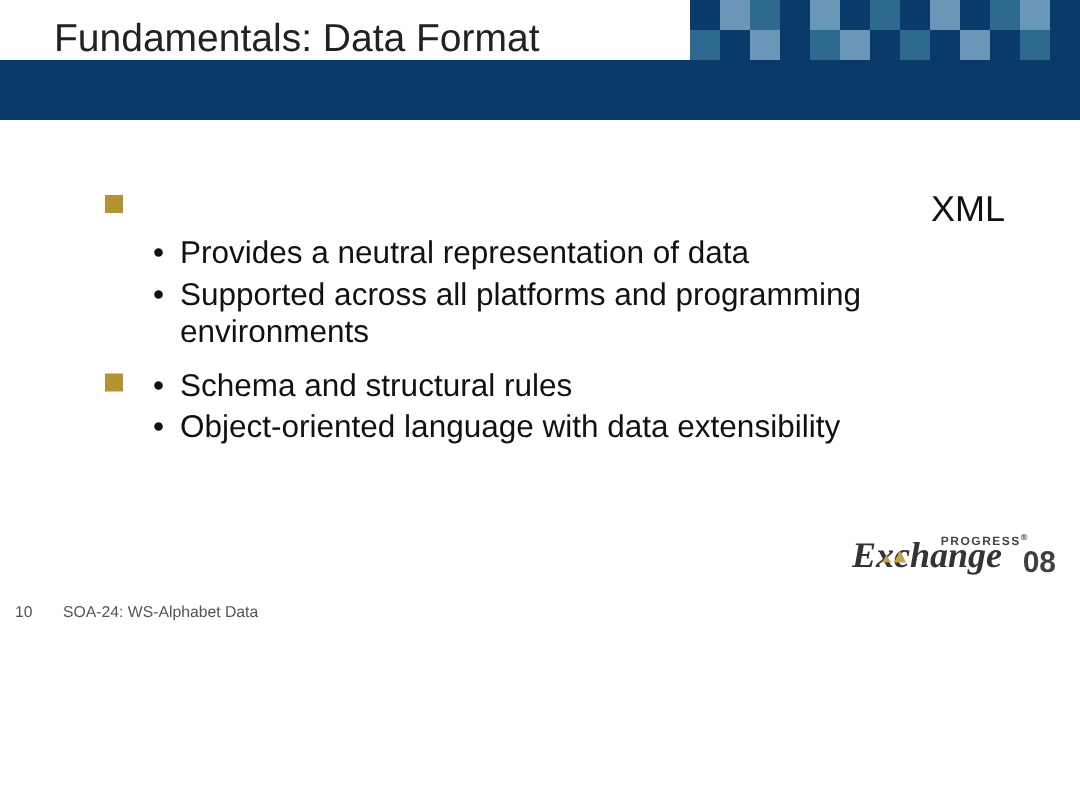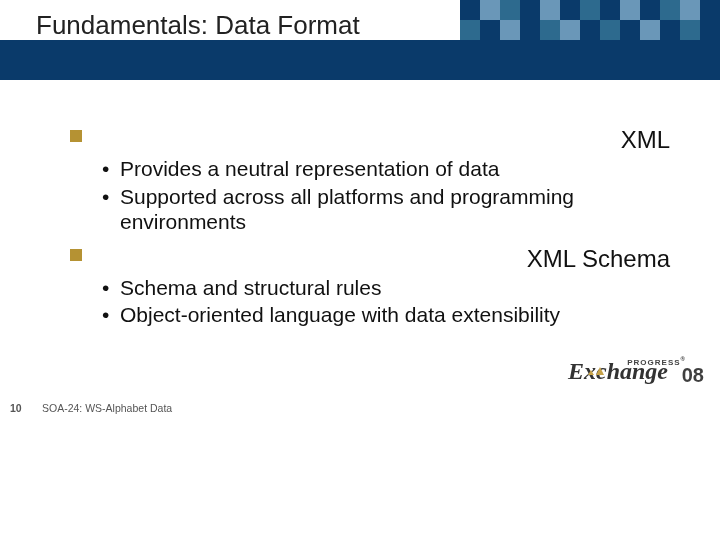--- a/index.html
+++ b/index.html
@@ -93,21 +93,20 @@
     bottom: 10px;
     width: 720px;
     height: 22px;
     font-size: 10.5px;
     color: #555;
   }
   .slide-num {
     position: absolute;
     left: 10px;
     bottom: 0;
-    font-weight: bold;
   }
   .session {
     position: absolute;
     left: 42px;
     bottom: 0;
   }
   .copyright {
     position: absolute;
     right: 12px;
     bottom: 0;
@@ -240,21 +239,20 @@
       <span class="dot">•</span>
       <span>Provides a neutral representation of data</span>
     </div>
     <div class="lvl2">
       <span class="dot">•</span>
       <span>Supported across all platforms and programming environments</span>
     </div>
 
     <div class="lvl1" style="margin-top:10px">
       <span class="sq"></span>
-      <span>XML Schema</span>
     </div>
     <div class="lvl2">
       <span class="dot">•</span>
       <span>Schema and structural rules</span>
     </div>
     <div class="lvl2">
       <span class="dot">•</span>
       <span>Object-oriented language with data extensibility</span>
     </div>
 

